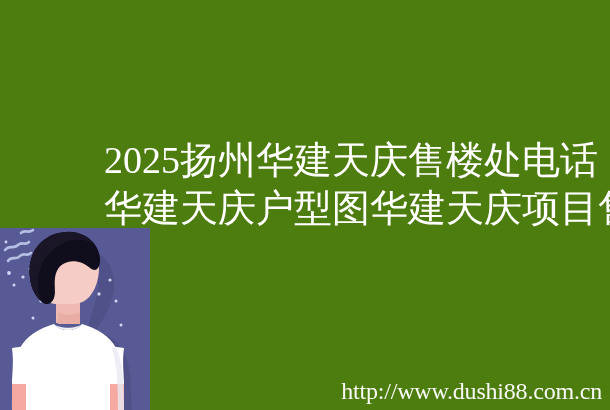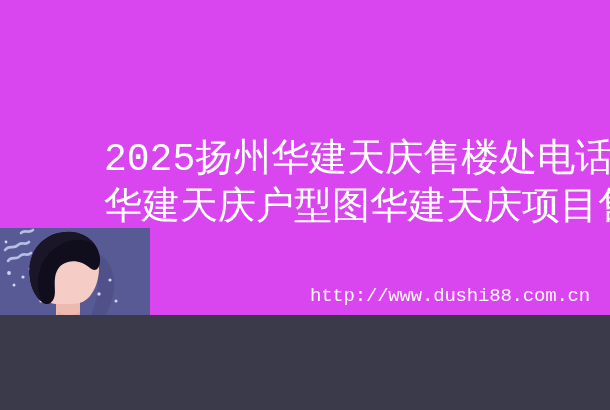--- a/index.html
+++ b/index.html
@@ -3,24 +3,24 @@
 <meta charset="utf-8">
 <style>
   html, body {
     margin: 0;
     padding: 0;
     background: #3a3a4a;
   }
   #canvas {
     position: relative;
     width: 610px;
-    height: 315px;
+    height: 410px;
     overflow: hidden;
-    background: #d946ef;
-    font-family: Liberation Mono, monospace;
+    background: #4d7c0f;
+    font-family: Liberation Serif, serif;
   }
 
   
   #illustration {
     position: absolute;
     left: 0;
     top: 228px;
     width: 150px;
     height: 182px;
     overflow: hidden;
@@ -42,24 +42,24 @@
     font-weight: 400;
   }
   #headline .line {
     display: block;
     white-space: nowrap;
   }
 
   
   #watermark {
     position: absolute;
-    right: 20px;
+    right: 8px;
     bottom: 8px;
     color: #ffffff;
-    font-size: 19px;
+    font-size: 24px;
     line-height: 22px;
     letter-spacing: -0.2px;
     opacity: 0.97;
     white-space: nowrap;
     text-align: center;
   }
 </style>
 </head>
 <body>
 

